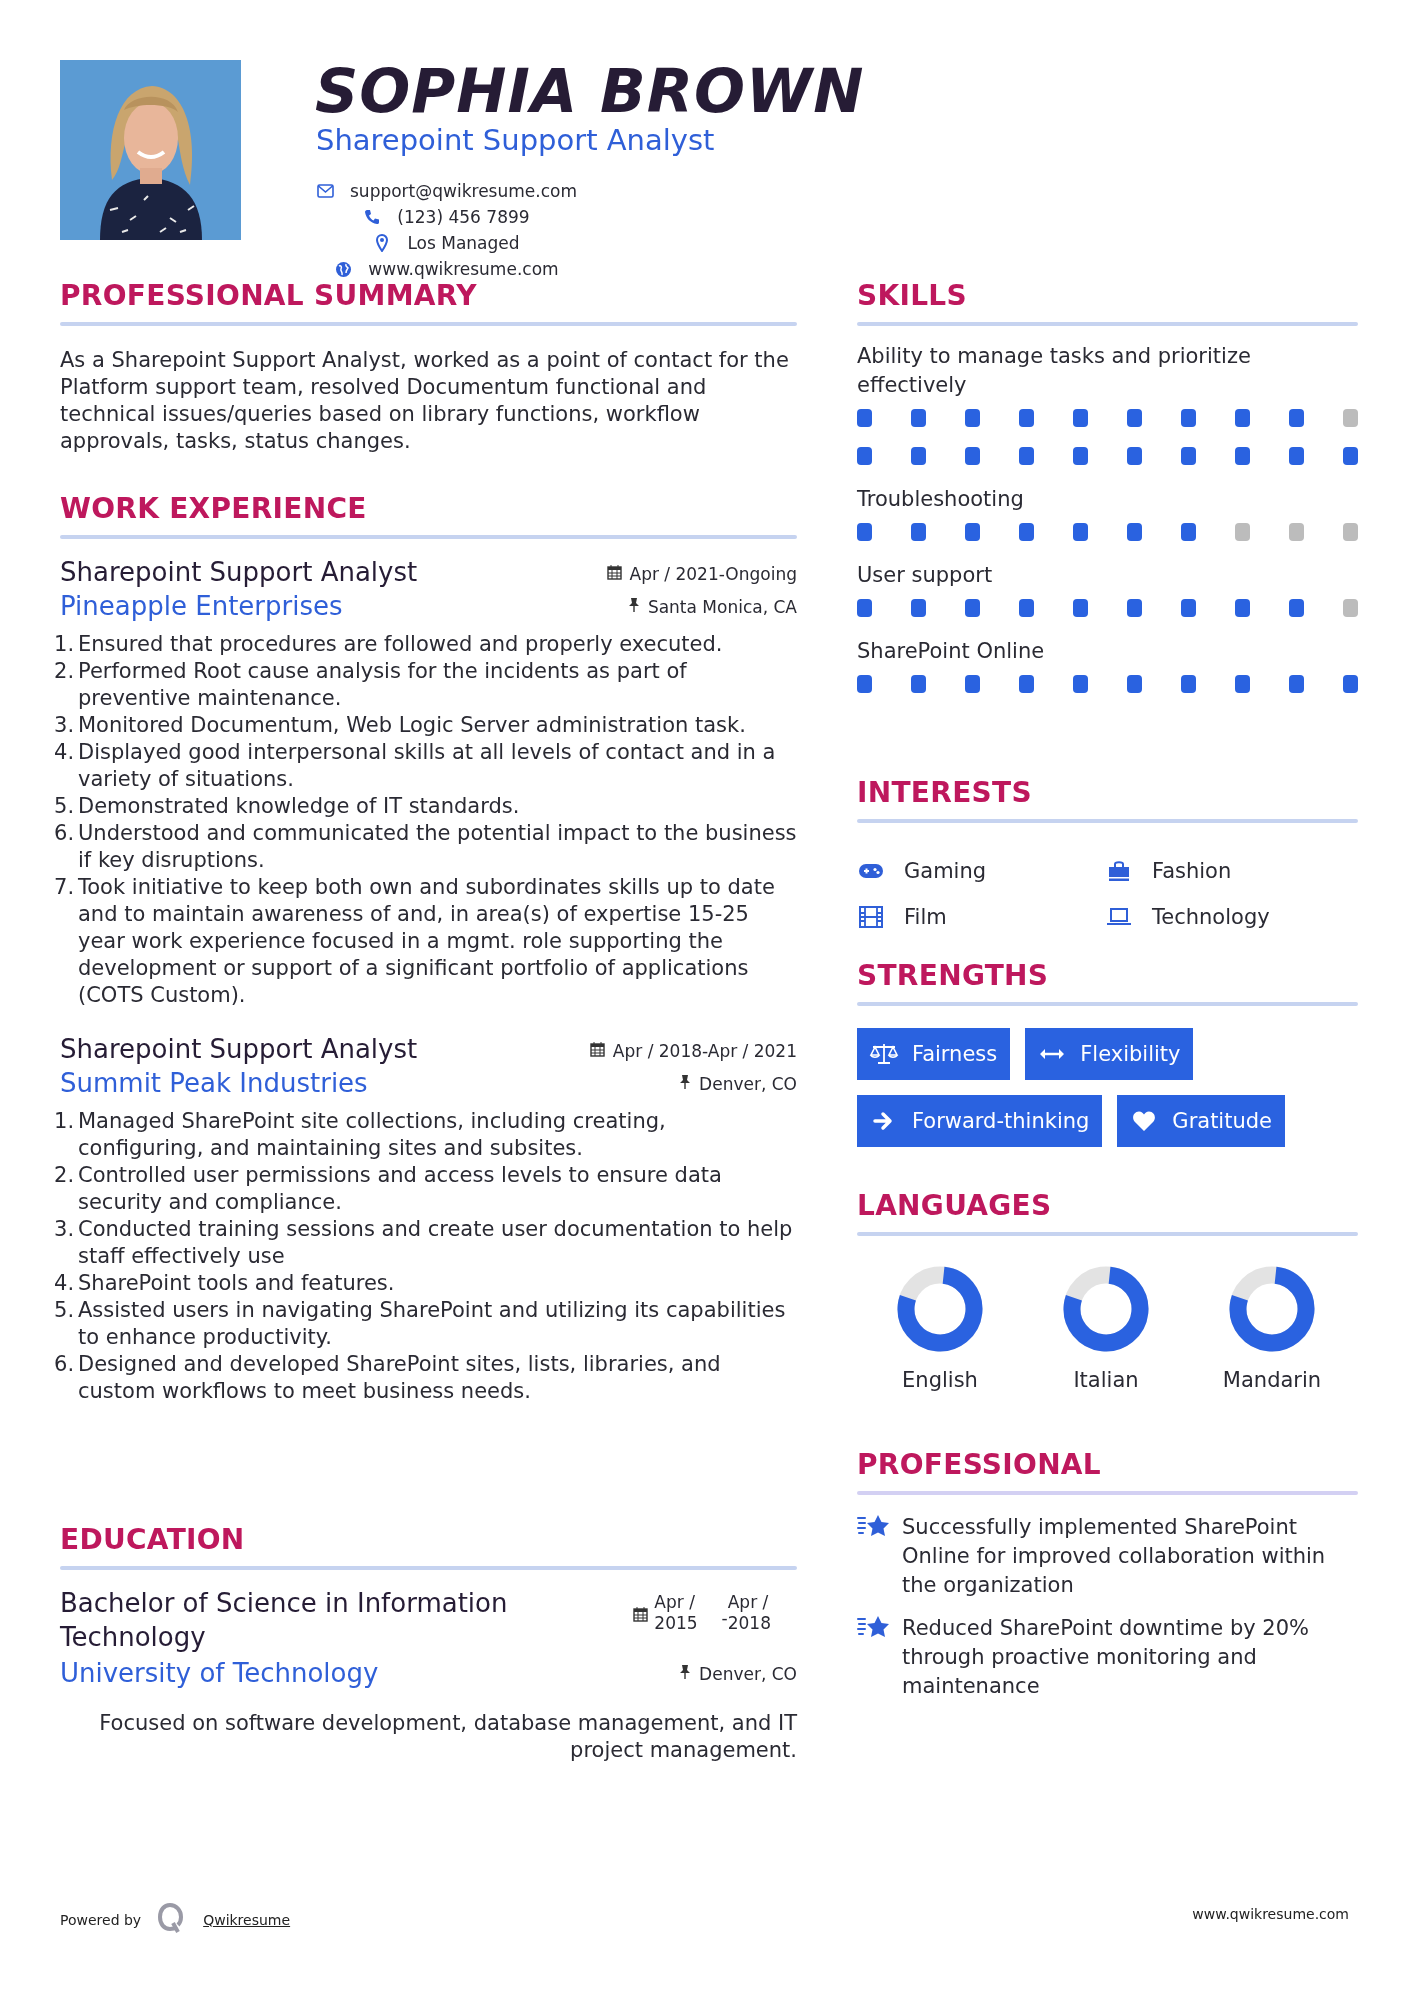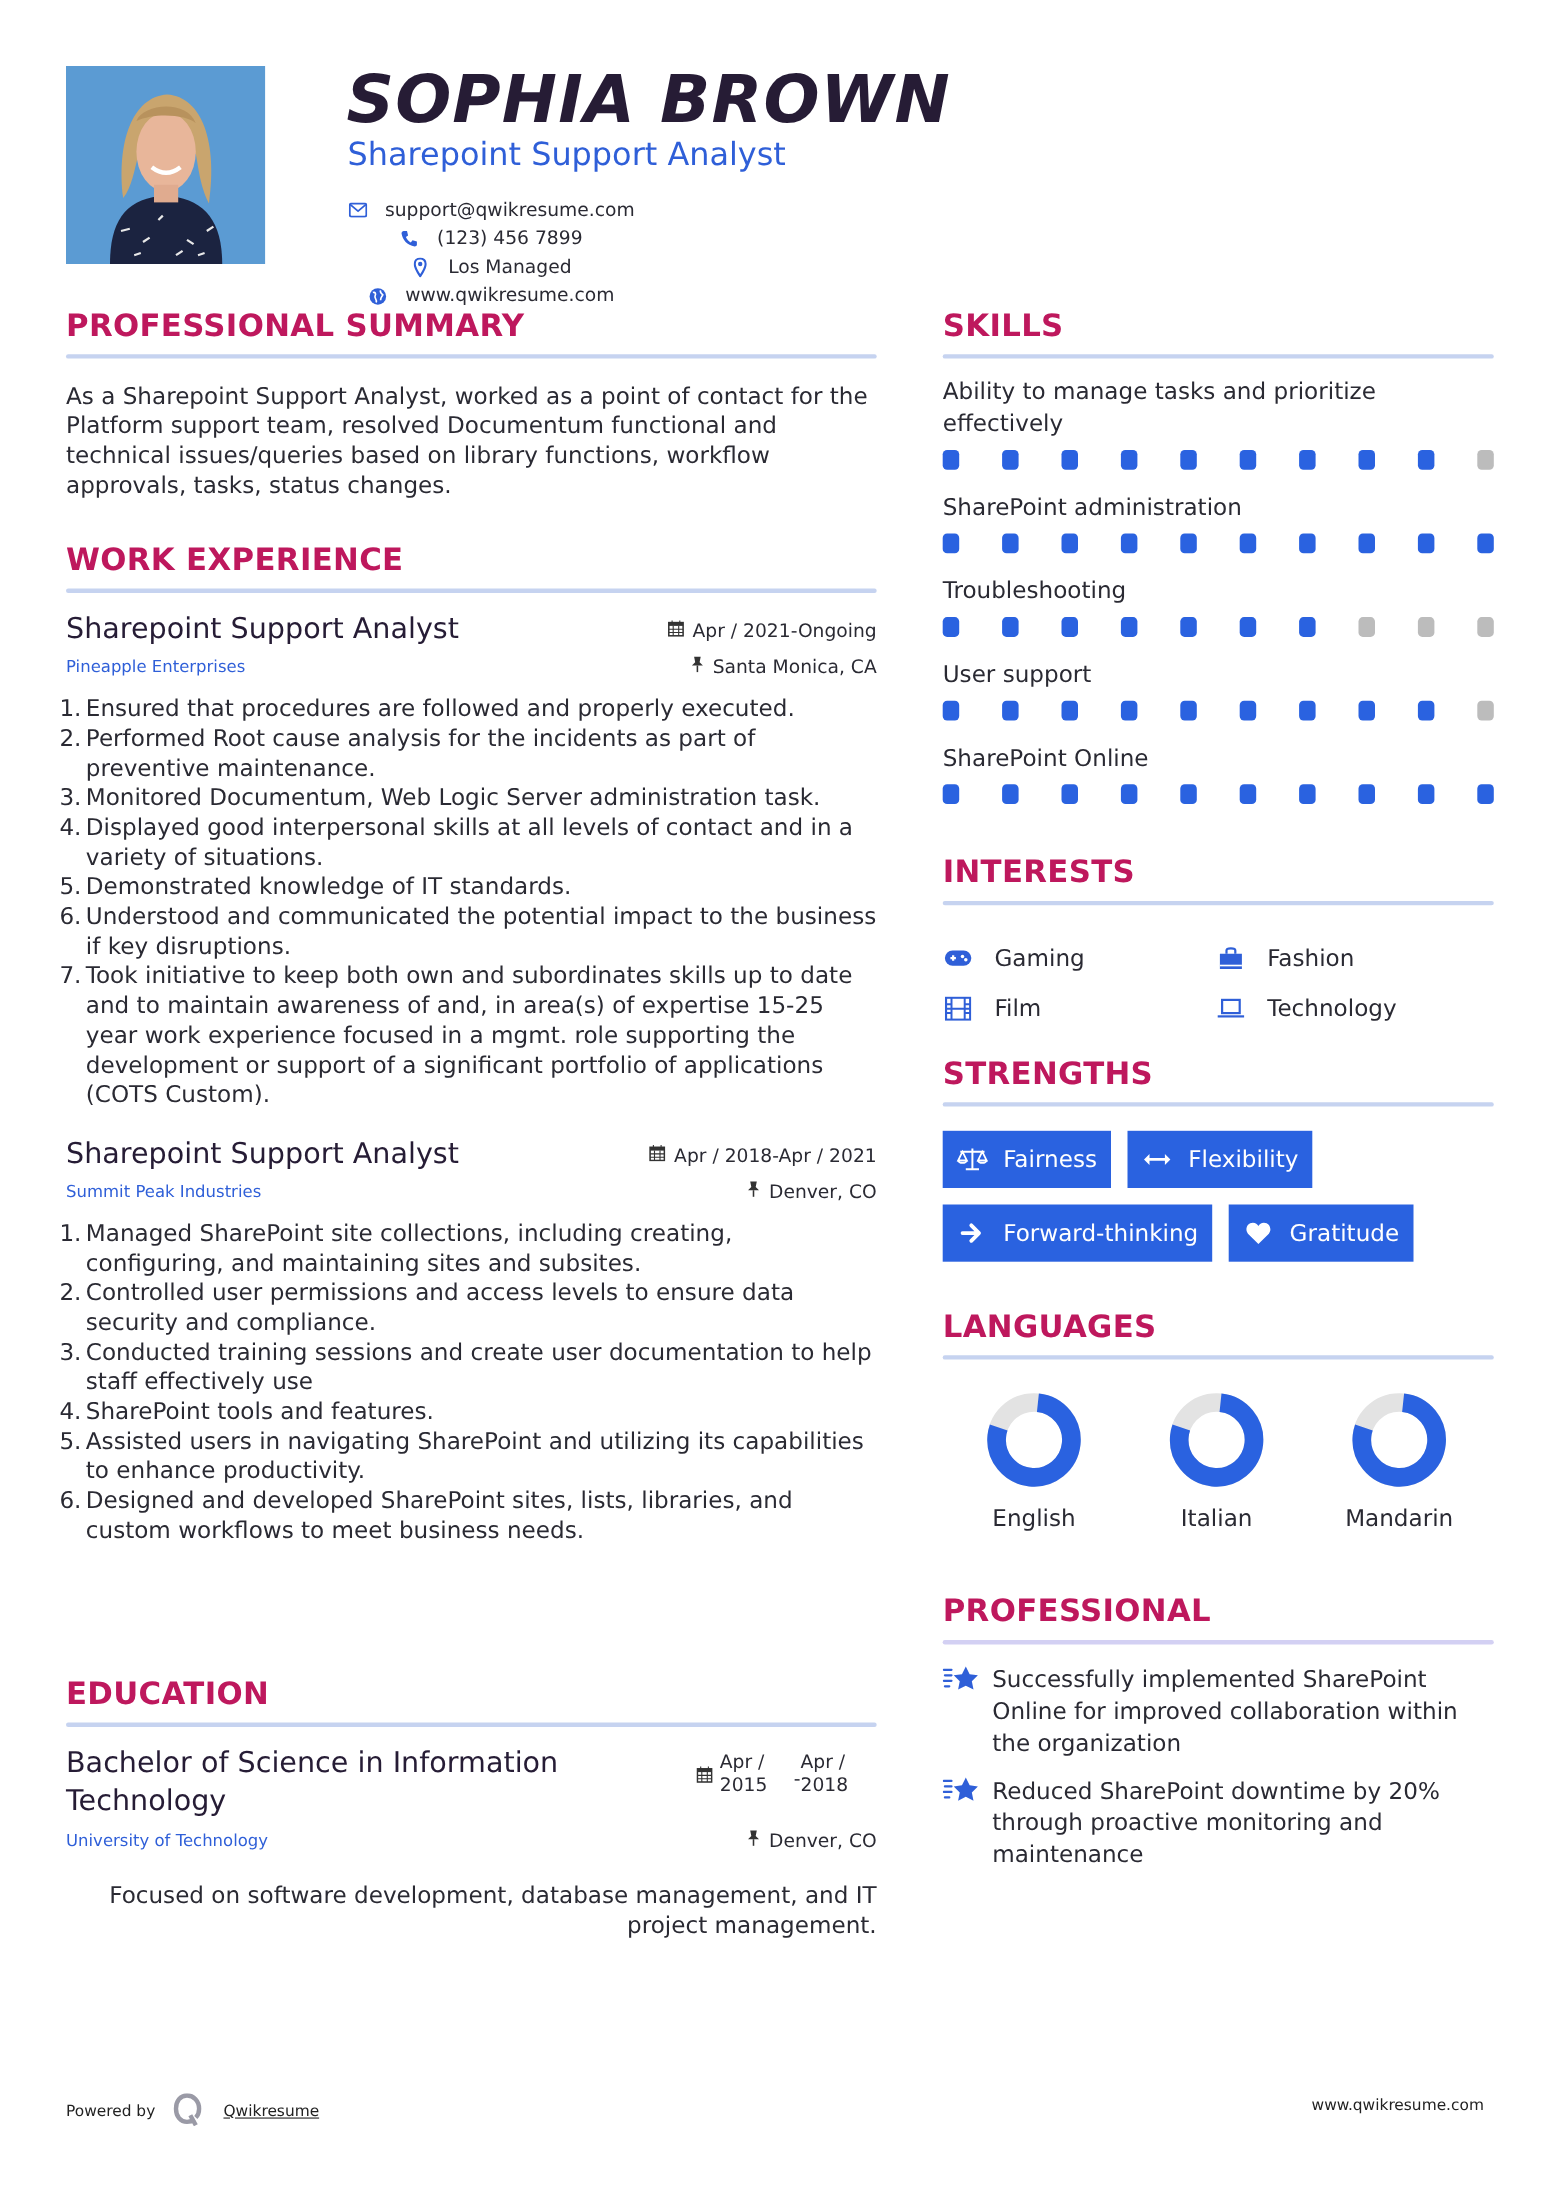--- a/index.html
+++ b/index.html
@@ -62,21 +62,21 @@
     font-size: 21px; line-height: 27px; color: #2a2a33;
   }
 
   .job-head { display: flex; justify-content: space-between; align-items: flex-start; }
   .job-t {
     font-family: "DejaVu Sans", sans-serif;
     font-size: 26px; line-height: 34px; color: #261c35;
   }
   .company {
     font-family: "DejaVu Sans", sans-serif;
-    font-size: 15px; line-height: 30px; color: #2f5fd8;
+    font-size: 26px; line-height: 30px; color: #2f5fd8;
   }
   .meta {
     font-family: "DejaVu Sans", sans-serif;
     font-size: 17px; line-height: 24px; color: #2a2a33;
     display: flex; align-items: center; gap: 8px; white-space: nowrap;
   }
   ol.bul {
     list-style: none;
     font-family: "DejaVu Sans", sans-serif;
     font-size: 21px; line-height: 27px; color: #2a2a33;
@@ -359,21 +359,20 @@
           <span class="dot"></span>
           <span class="dot"></span>
           <span class="dot"></span>
           <span class="dot"></span>
           <span class="dot"></span>
           <span class="dot"></span>
           <span class="dot off"></span>
         </div>
     </div>
     <div class="skill">
-      <div class="skill-name">SharePoint administration</div>
       <div class="dots">
           <span class="dot"></span>
           <span class="dot"></span>
           <span class="dot"></span>
           <span class="dot"></span>
           <span class="dot"></span>
           <span class="dot"></span>
           <span class="dot"></span>
           <span class="dot"></span>
           <span class="dot"></span>

